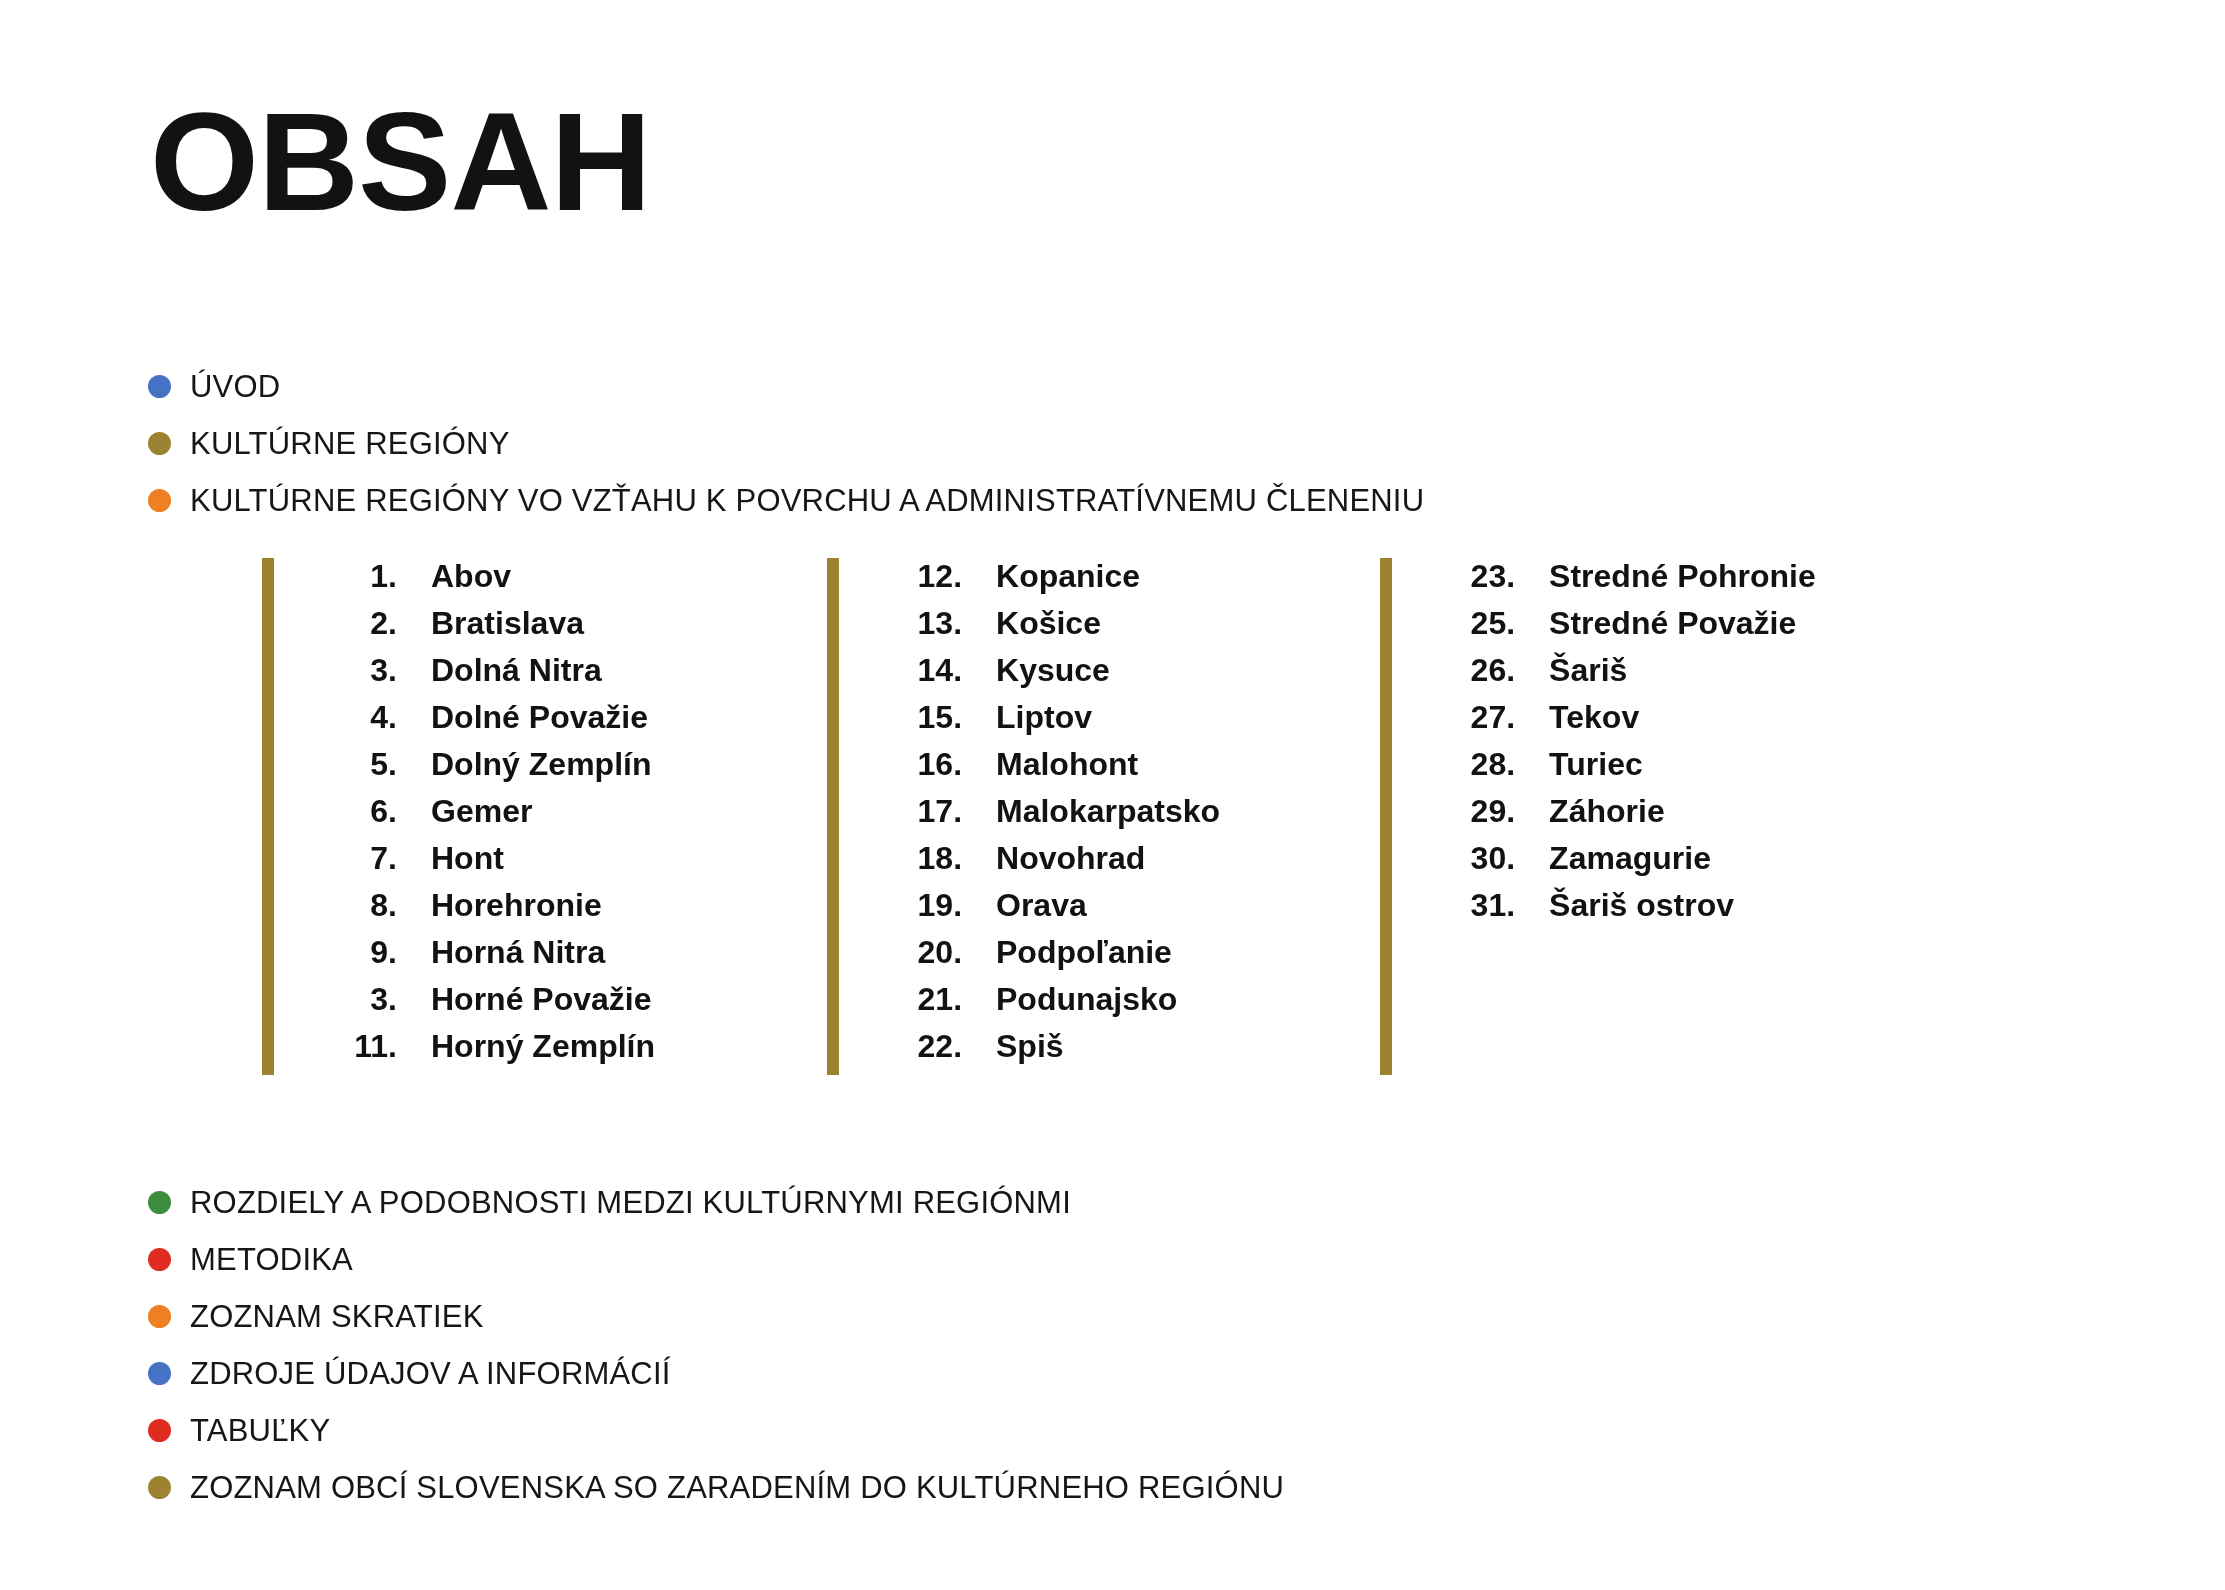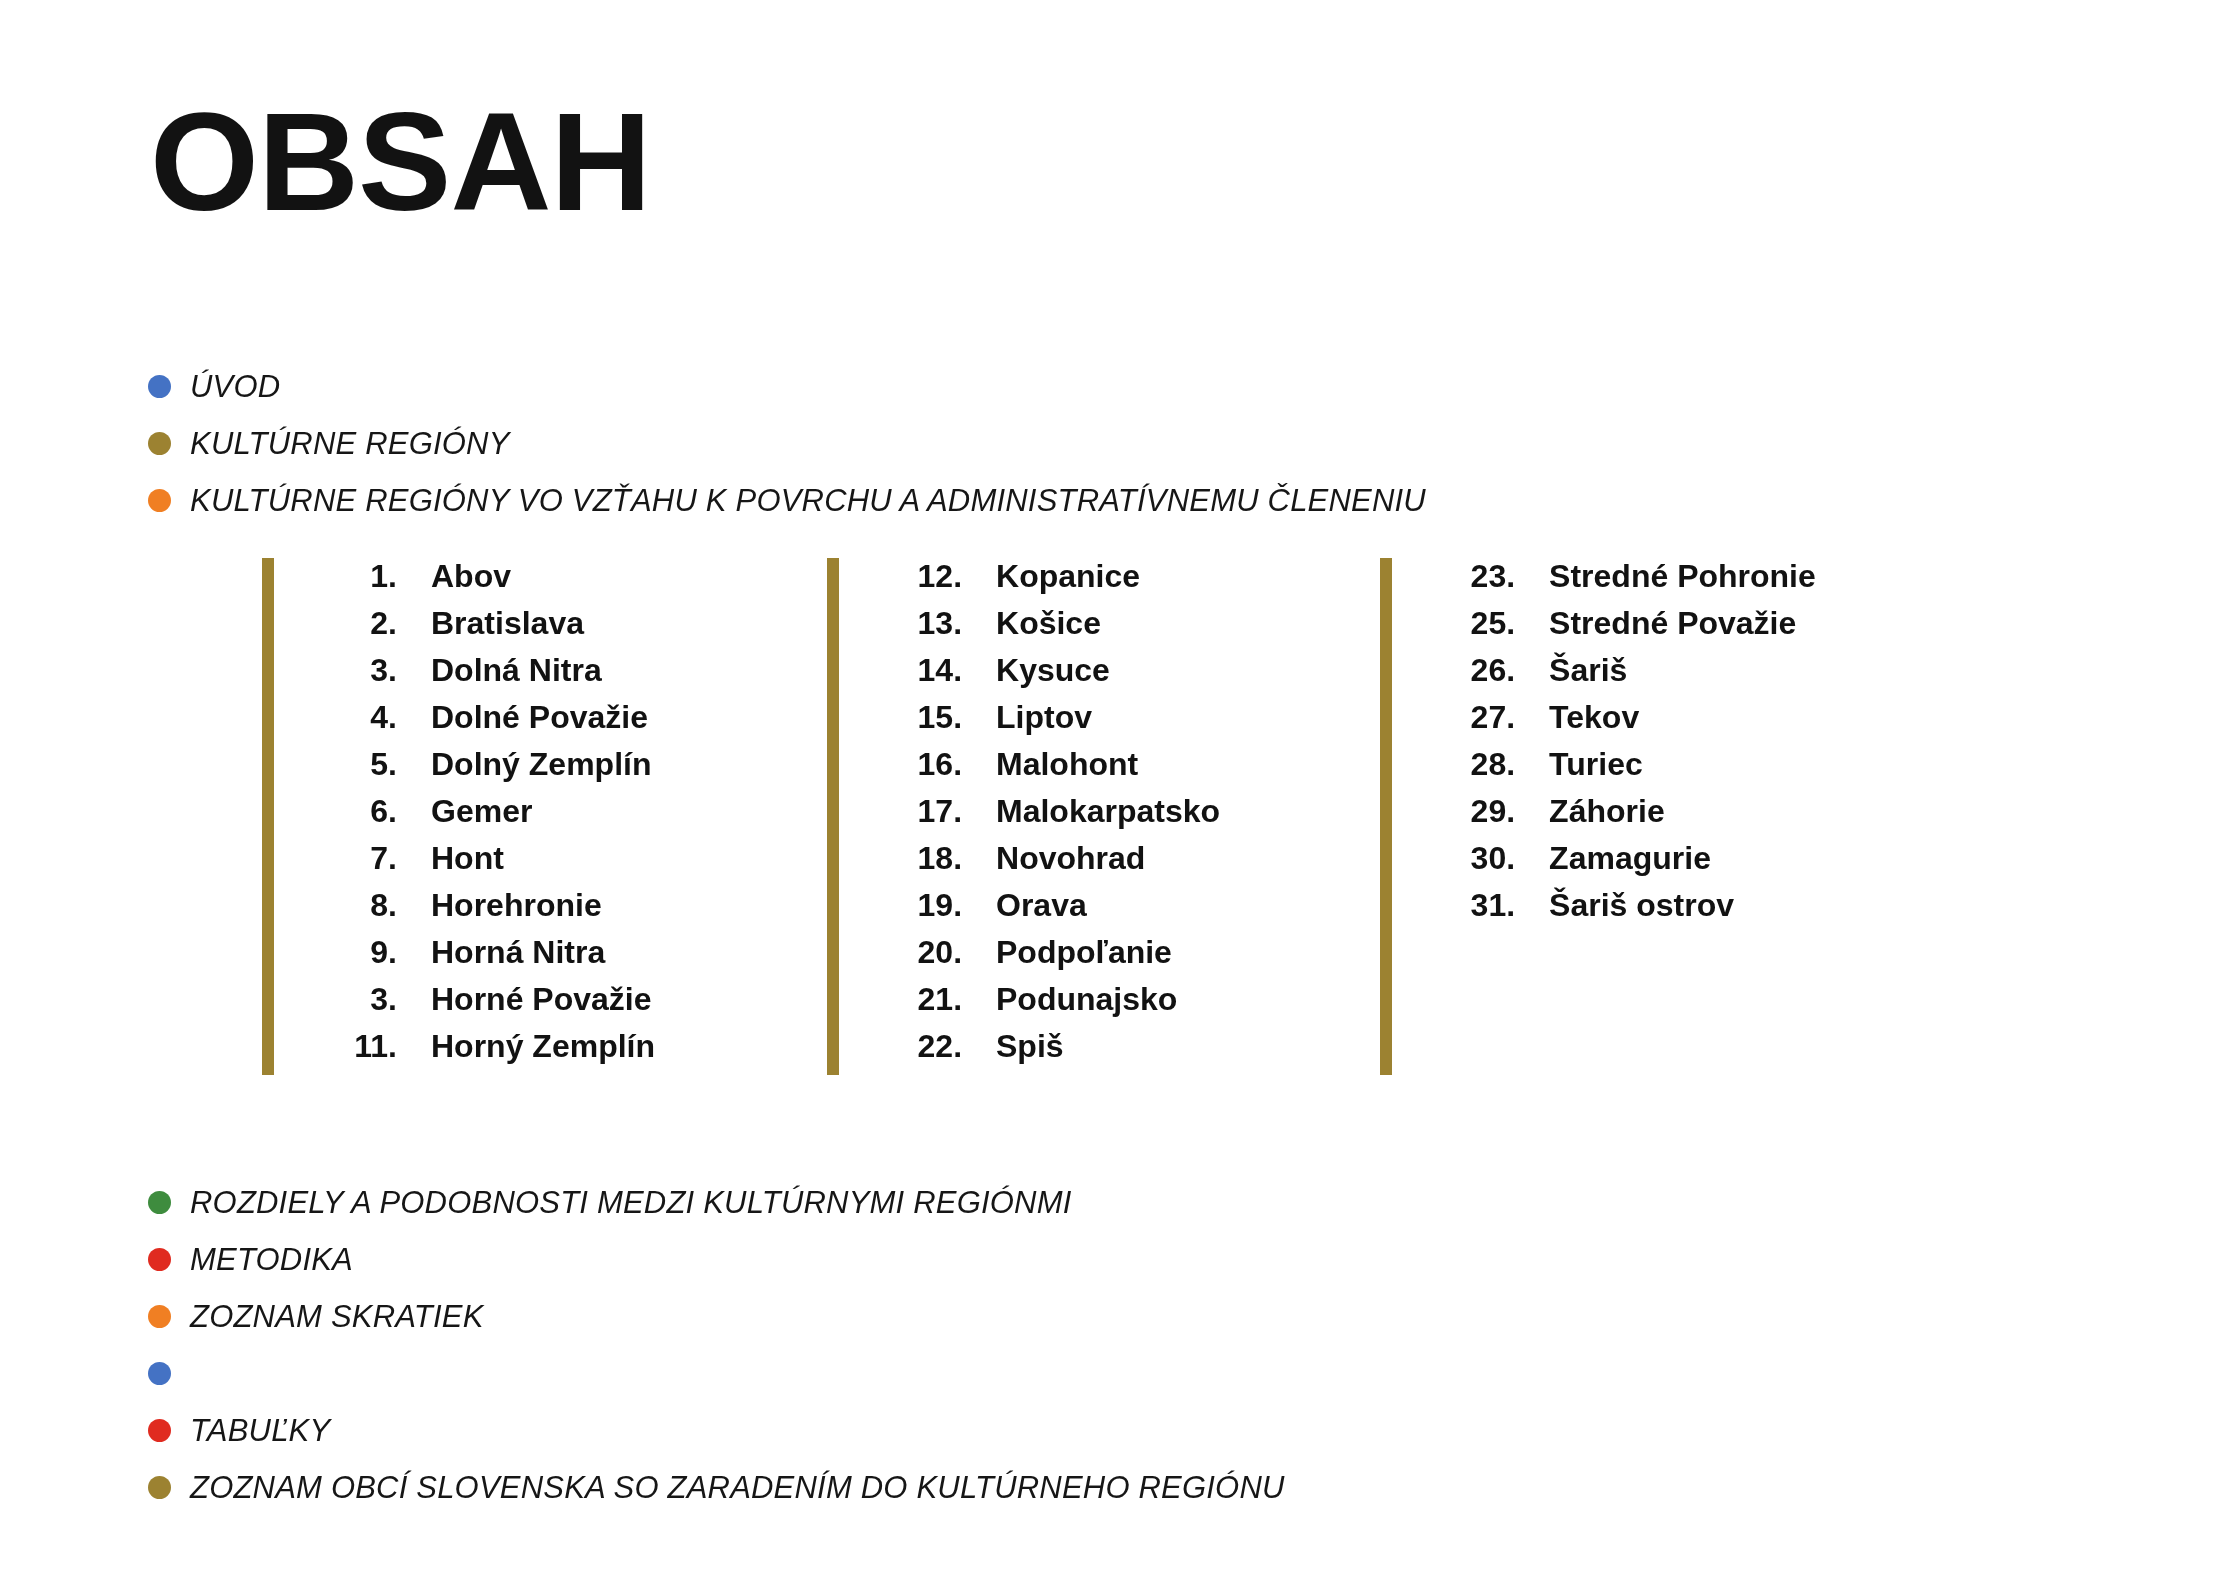--- a/index.html
+++ b/index.html
@@ -44,21 +44,20 @@
   .bullet-list-bottom {
     position: absolute;
     left: 148px;
     top: 1174px;
     width: 1600px;
   }
   .bullet-row {
     display: flex;
     align-items: center;
     height: 57px;
-    font-style: italic;
   }
   .bullet-dot {
     width: 23px;
     height: 23px;
     border-radius: 50%;
     flex: 0 0 auto;
     margin-right: 19px;
   }
   .bullet-label {
     font-size: 31px;
@@ -279,20 +278,21 @@
       <div class="bullet-row">
         <span class="bullet-dot" style="background: rgb(224, 43, 32);"></span>
         <span class="bullet-label">METODIKA</span>
       </div>
       <div class="bullet-row">
         <span class="bullet-dot" style="background: rgb(240, 127, 35);"></span>
         <span class="bullet-label">ZOZNAM SKRATIEK</span>
       </div>
       <div class="bullet-row">
         <span class="bullet-dot" style="background: rgb(68, 114, 196);"></span>
+        <span class="bullet-label">ZDROJE ÚDAJOV A INFORMÁCIÍ</span>
       </div>
       <div class="bullet-row">
         <span class="bullet-dot" style="background: rgb(224, 43, 32);"></span>
         <span class="bullet-label">TABUĽKY</span>
       </div>
       <div class="bullet-row">
         <span class="bullet-dot" style="background: rgb(156, 130, 49);"></span>
         <span class="bullet-label">ZOZNAM OBCÍ SLOVENSKA SO ZARADENÍM DO KULTÚRNEHO REGIÓNU</span>
       </div>
     </div>

